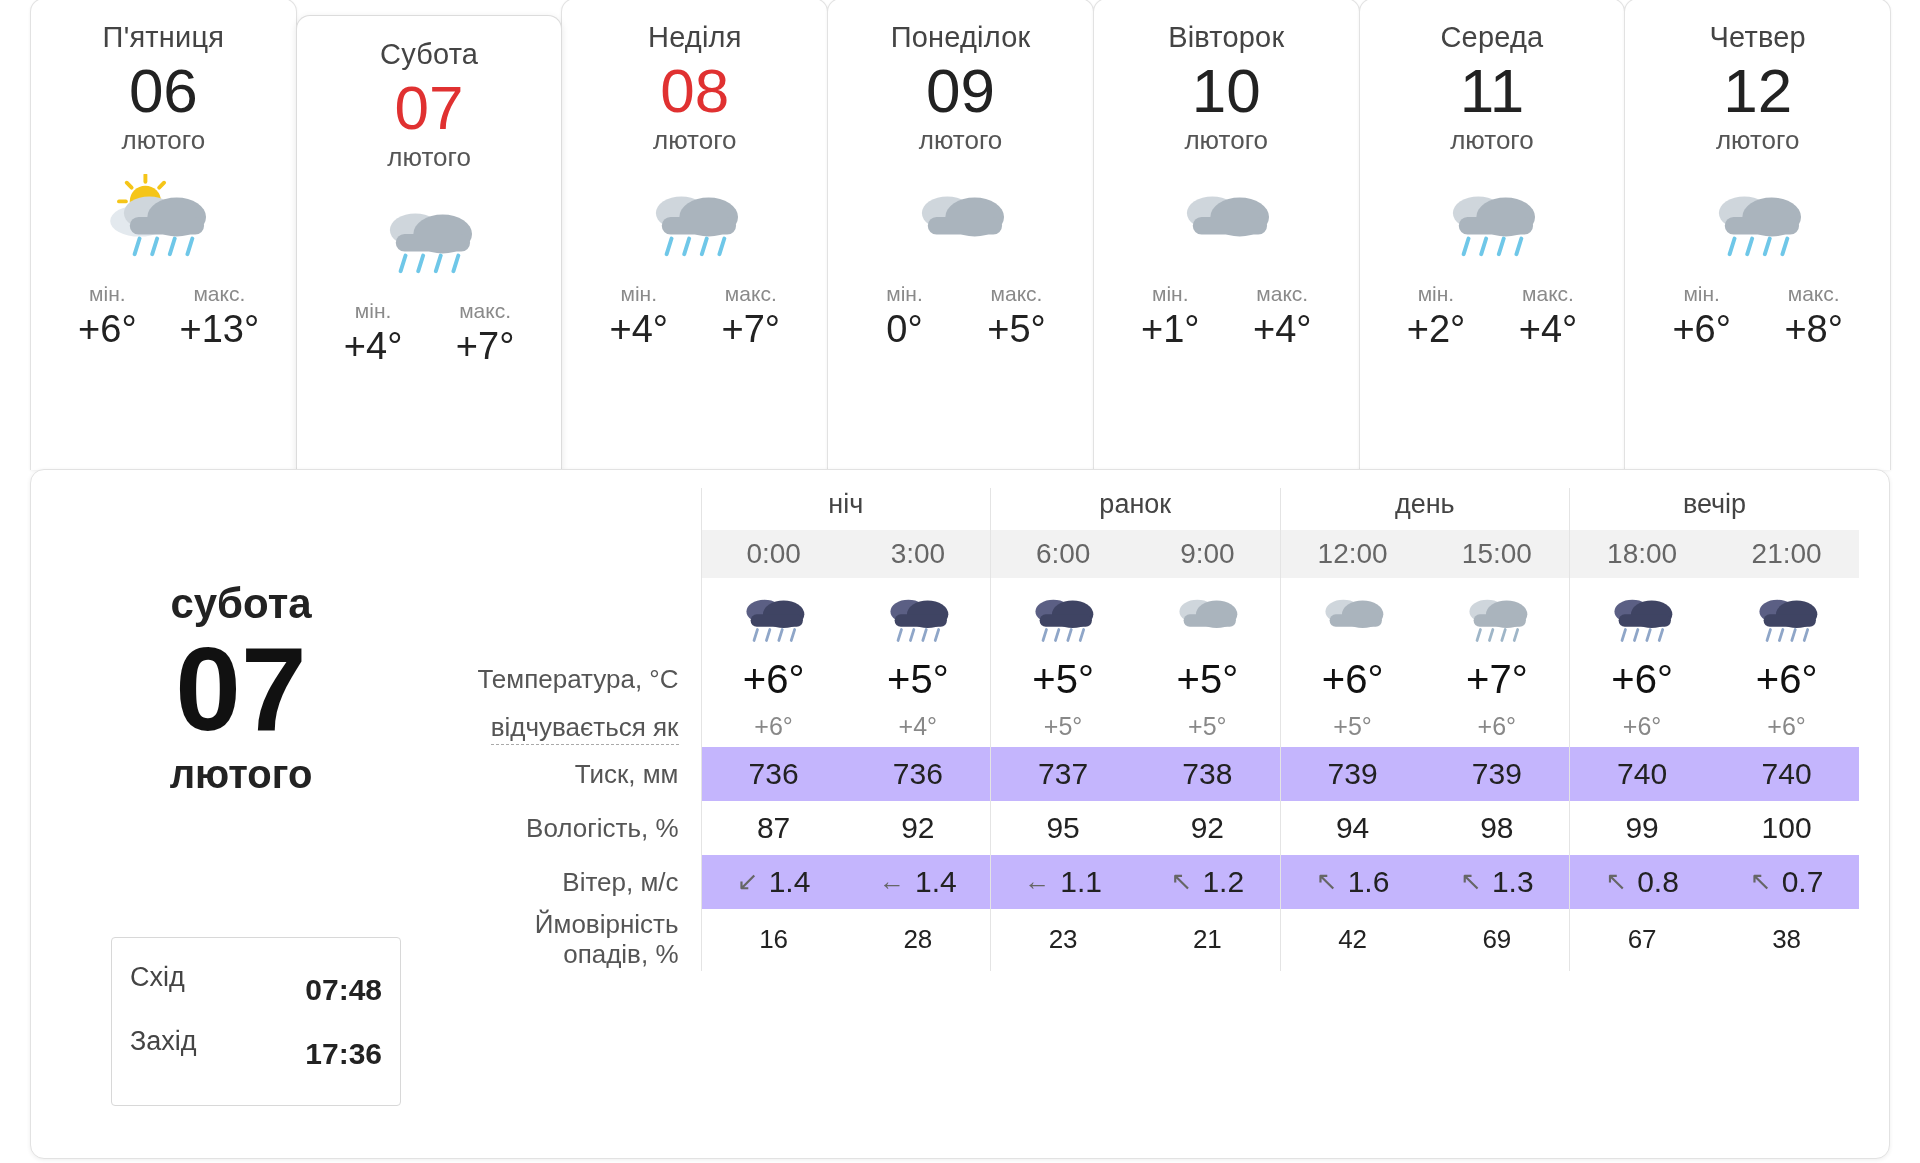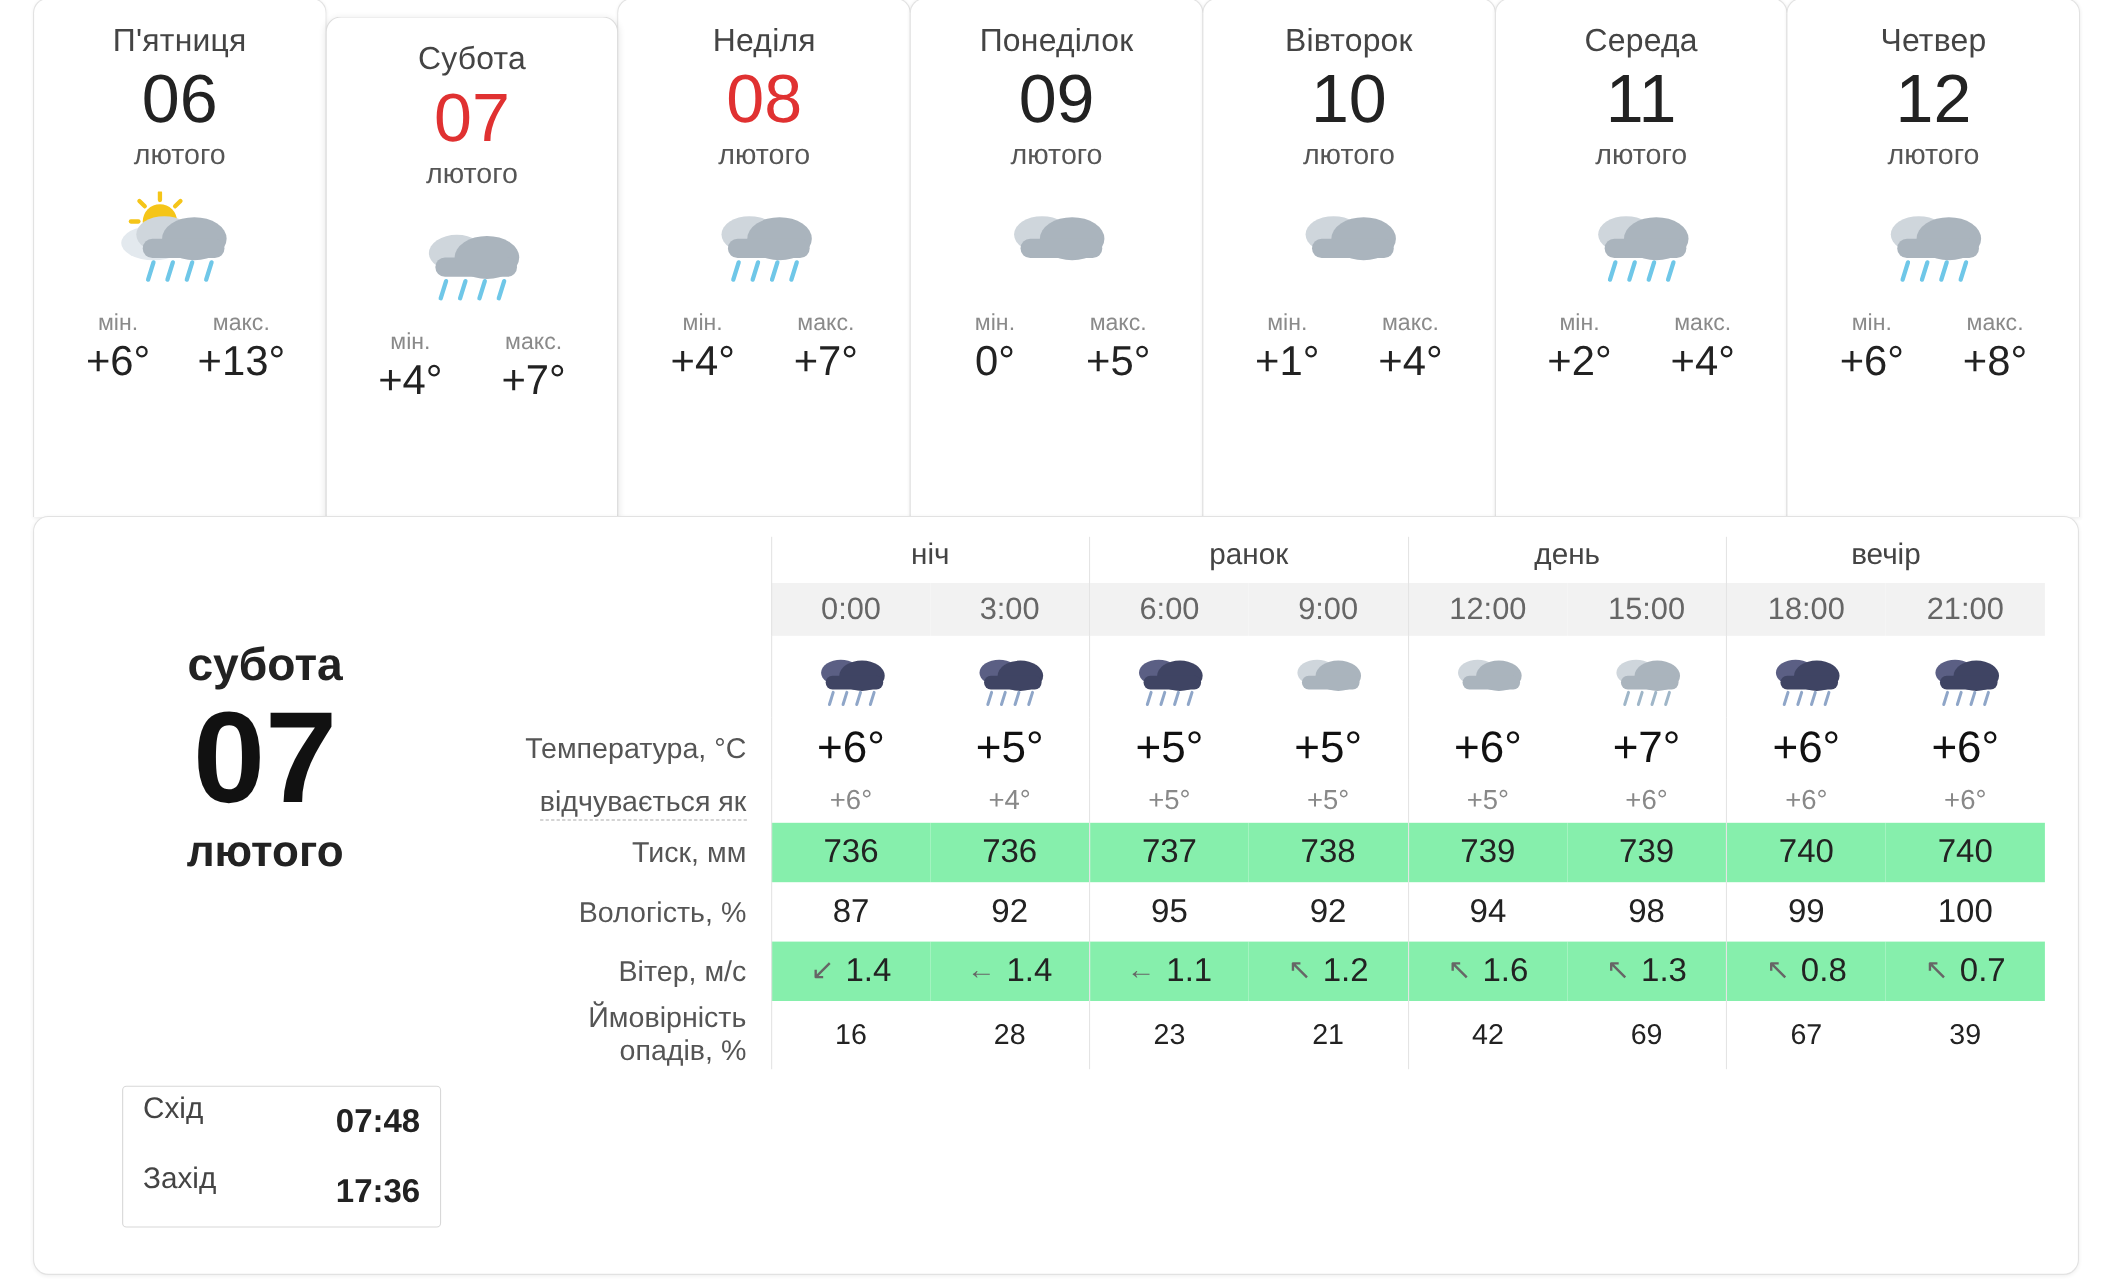--- a/index.html
+++ b/index.html
@@ -122,24 +122,24 @@
   }
   .dl-mon {
     text-align: center;
     font-size: 40px;
     font-weight: bold;
     color: #222;
   }
   .sun-box {
     position: absolute;
     left: 80px;
-    bottom: 42px;
+    bottom: 52px;
     border: 1px solid #d8d8d8;
     border-radius: 4px;
-    padding: 0 18px;
+    padding: 20px 18px;
     width: 290px;
     font-size: 27px;
     color: #444;
   }
   .sun-row {
     display: flex;
     justify-content: space-between;
     line-height: 1.45;
   }
   .sun-row .val { font-weight: bold; color: #222; }
@@ -186,21 +186,21 @@
     font-size: 40px;
     color: #111;
     padding: 6px 0;
   }
   .feels {
     text-align: center;
     font-size: 25px;
     color: #888;
     padding: 4px 0 6px 0;
   }
-  .zebra td { background: #86efac; }
+  .zebra td { background: #c4b5fd; }
   .zebra td.lab { background: #fff; }
   .val {
     text-align: center;
     font-size: 30px;
     color: #222;
     padding: 10px 0;
   }
   .wind {
     text-align: center;
     font-size: 30px;
@@ -597,20 +597,20 @@
                 <div>Ймовірність</div>
                 <div>опадів, %</div>
               </td>
               <td class="sep-col prec">16</td>
               <td class="prec">28</td>
               <td class="sep-col prec">23</td>
               <td class="prec">21</td>
               <td class="sep-col prec">42</td>
               <td class="prec">69</td>
               <td class="sep-col prec">67</td>
-              <td class="prec">39</td>
+              <td class="prec">38</td>
             </tr>
           </tbody>
       </table>
     </div>
 
   </div>
 </div>
 
 </body></html>

